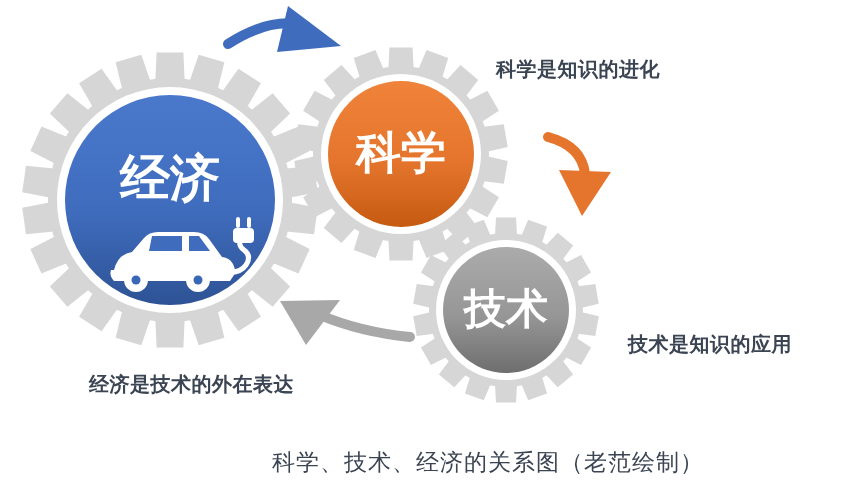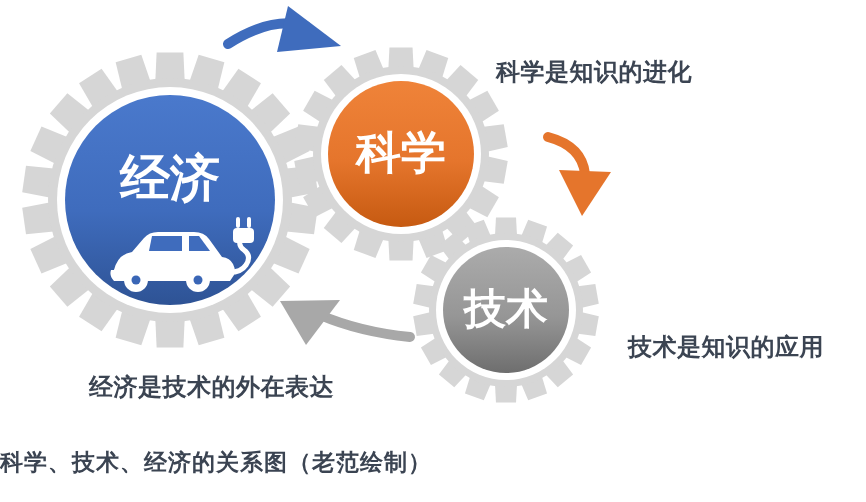--- a/index.html
+++ b/index.html
@@ -20,37 +20,37 @@
   #diagram-svg {
     position: absolute;
     left: 0;
     top: 0;
     width: 866px;
     height: 502px;
   }
   .caption {
     position: absolute;
     color: #3b4452;
-    font-size: 24px;
+    font-size: 20px;
     font-weight: 700;
     letter-spacing: 0.5px;
     white-space: nowrap;
   }
   #caption-science { left: 496px; top: 56px; }
   #caption-technology { left: 628px; top: 331px; }
   #caption-economy { left: 89px; top: 371px; }
   #figure-title {
     position: absolute;
     left: 0;
     top: 447px;
     width: 704px;
-    text-align: left;
+    text-align: right;
     color: #3b4452;
     font-size: 23px;
-    font-weight: 700;
+    font-weight: 400;
     letter-spacing: 1px;
     white-space: nowrap;
   }
   .gear-label {
     font-weight: 700;
     fill: #ffffff;
     font-family: "Liberation Sans", "DejaVu Sans", sans-serif;
     text-anchor: middle;
     dominant-baseline: middle;
   }

